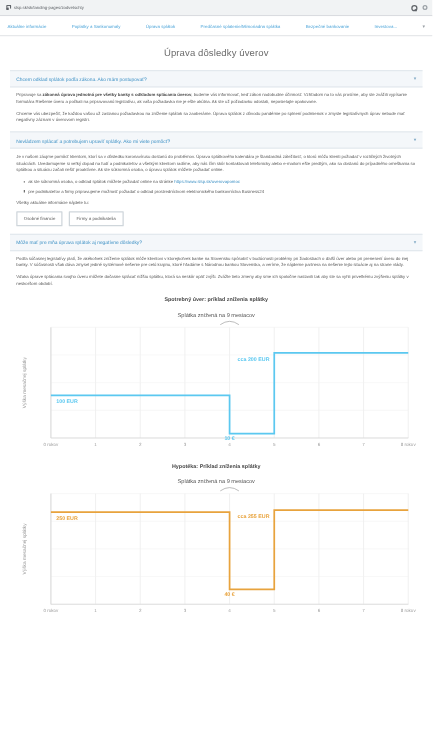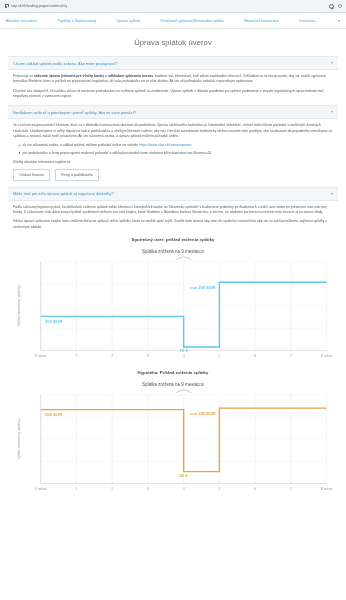--- a/index.html
+++ b/index.html
@@ -119,21 +119,21 @@
   <span class="nav-item">Poplatky a Sankonumaly</span>
   <span class="nav-item">Úprava splátok</span>
   <span class="nav-item">Predčasné splatenie/Mimoriadna splátka</span>
   <span class="nav-item">Bezpečné bankovanie</span>
   <span class="nav-item">Investova...</span>
   <span class="nav-more">▾</span>
 </nav>
 
 <div class="page">
 
-  <h1 class="page-title">Úprava splátok úverov</h1>
+  <h1 class="page-title">Úprava dôsledky úverov</h1>
 
   <section class="acc">
     <div class="acc-head">
       <span class="acc-title">Chcem odklad splátok podľa zákona. Ako mám postupovať?</span>
       <span class="chevron"></span>
     </div>
     <div class="acc-body">
       <p><span>Pripravuje sa </span><b>zákonná úprava jednotná pre všetky banky s odkladom splácania úverov</b><span>, budeme vás informovať, keď zákon nadobudne účinnosť. Vzhľadom na to vás prosíme, aby ste zvážili vypísanie formulára Riešenie úveru a počkali na pripravovanú legislatívu, ak vaša požiadavka nie je ešte akútna. Ak ste už požiadavku odoslali, neposielajte opakovane.</span></p>
       <p>Chceme vás ubezpečiť, že každou vašou už zaslanou požiadavkou na zníženie splátok sa zaoberáme. Úprava splátok z dôvodu pandémie po splnení podmienok v zmysle legislatívnych úprav nebude mať negatívny záznam v úverovom registri.</p>
     </div>

